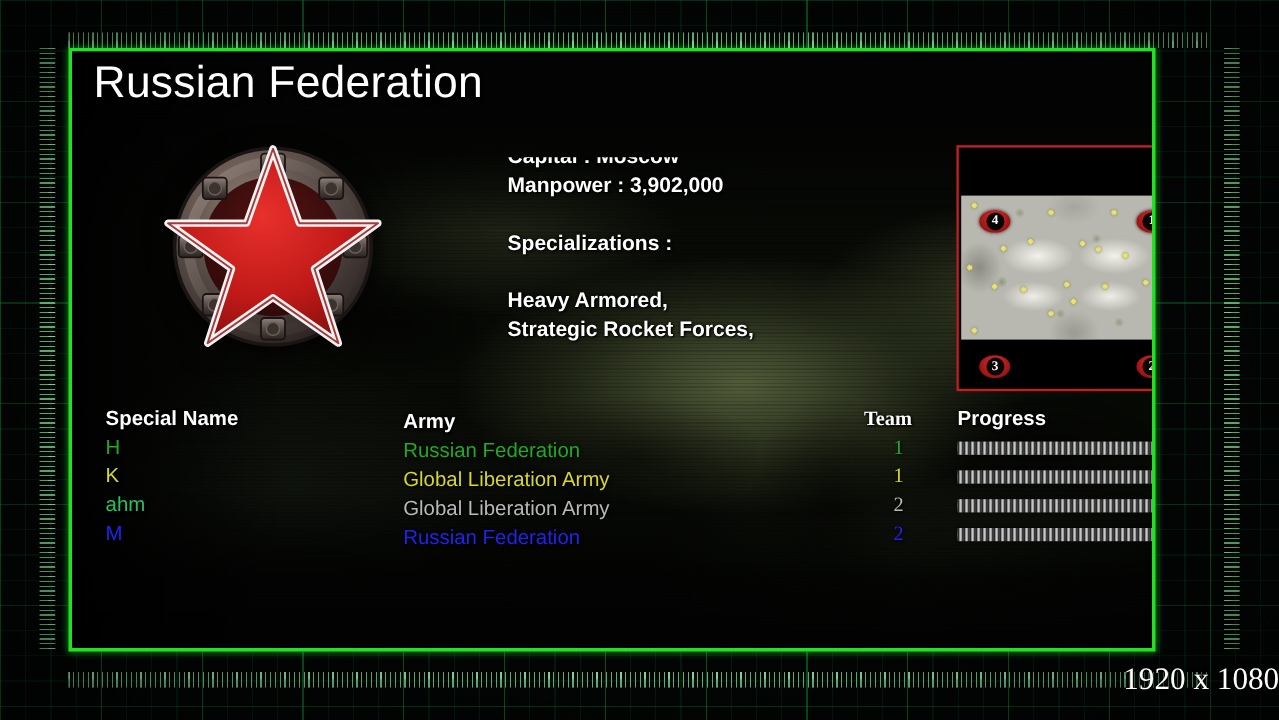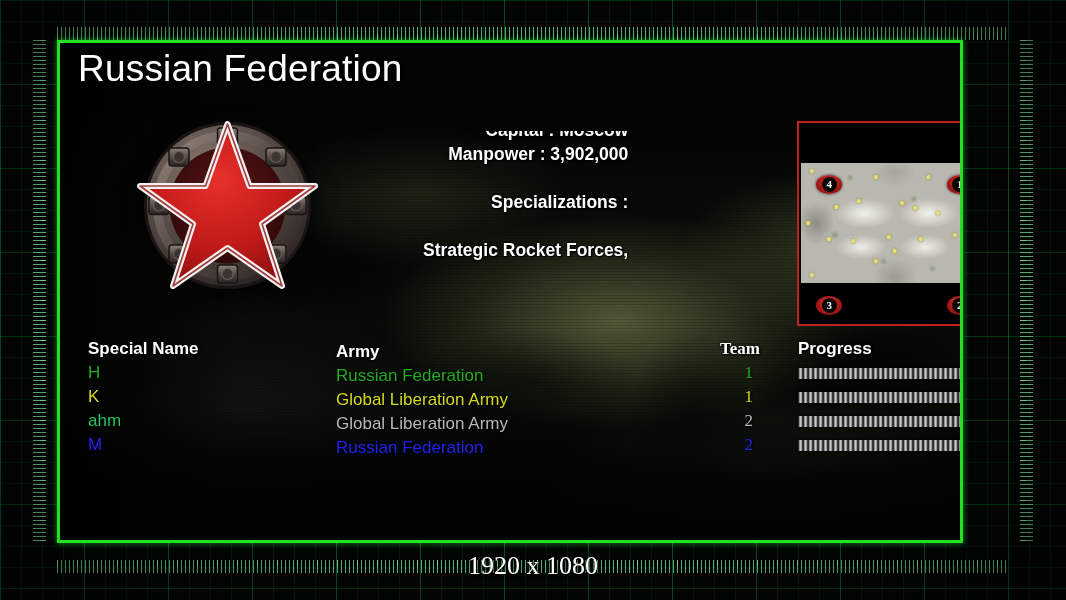--- a/index.html
+++ b/index.html
@@ -78,21 +78,21 @@
   
   #title{position:absolute;left:18px;top:5px;color:#fff;font-size:37px;letter-spacing:.2px;
     font-family:"Liberation Sans",sans-serif;text-shadow:0 2px 4px #000;white-space:nowrap;}
 
   
   #emblem{position:absolute;left:76px;top:71px;width:183px;height:183px;}
   #emblem svg{display:block;filter:drop-shadow(0 4px 10px rgba(0,0,0,.85));}
 
   
   #info{position:absolute;left:363px;top:88px;width:300px;height:203px;overflow:hidden;}
-  #info .inner{position:absolute;left:0;top:-13px;text-align:right;}
+  #info .inner{position:absolute;left:0;top:-13px;}
   #info .line{color:#fff;font-size:17.5px;font-weight:bold;line-height:24px;
     text-shadow:1px 1px 2px #000,0 0 3px #000;white-space:nowrap;}
   #info .gap{height:24px;}
 
   
   #minimap{position:absolute;left:737px;top:78px;width:196px;height:205px;
     border:2px solid #c02020;box-sizing:border-box;background:#000;overflow:hidden;}
   #minimap .terrain{position:absolute;left:2px;right:2px;top:40px;height:120px;
     background:#b8b8b0;overflow:hidden;}
   #minimap .terrain .t1{position:absolute;inset:0;
@@ -137,21 +137,21 @@
   .hdr .c-team{text-align:left;left:632px;width:auto;}
   .pr .c-name,.pr .c-army,.pr .c-team{font-size:17px;text-shadow:1px 1px 3px #000;}
   .bar{position:absolute;left:710px;top:5px;width:196px;height:11px;
     background:
       repeating-linear-gradient(to right,
         #2a2a2a 0 1px, #8f8f8f 1px 2px, #c9c9c9 2px 3px, #9a9a9a 3px 4px, #3a3a3a 4px 5px),
       linear-gradient(to bottom, #222 0%, #b0b0b0 35%, #d8d8d8 50%, #9a9a9a 70%, #1c1c1c 100%);
     box-shadow:0 0 2px rgba(0,0,0,.9);}
 
   
-  #resolution{position:absolute;left:0;right:0;top:551px;text-align:center;
+  #resolution{position:absolute;left:0;right:0;top:551px;text-align:right;
     font-family:"Liberation Serif",serif;font-size:26px;color:#fff;
     text-shadow:0 1px 3px #000,0 0 5px #000;}
 </style>
 </head>
 <body>
 
 <div id="stage">
 
   <div class="grid-fine"></div>
   <div class="grid-coarse"></div>
@@ -262,20 +262,21 @@
       </svg>
     </div>
 
     <div id="info">
       <div class="inner">
         <div class="line">Capital : Moscow</div>
         <div class="line">Manpower : 3,902,000</div>
         <div class="gap"></div>
         <div class="line">Specializations :</div>
         <div class="gap"></div>
+        <div class="line">Heavy Armored,</div>
         <div class="line">Strategic Rocket Forces,</div>
       </div>
     </div>
 
     <div id="minimap">
       <div class="terrain">
         <div class="t1"></div>
           <div class="t2"></div>
         <div id="mstars">
             <div class="mstar" style="left: 4%; top: 5%;">✹</div>

